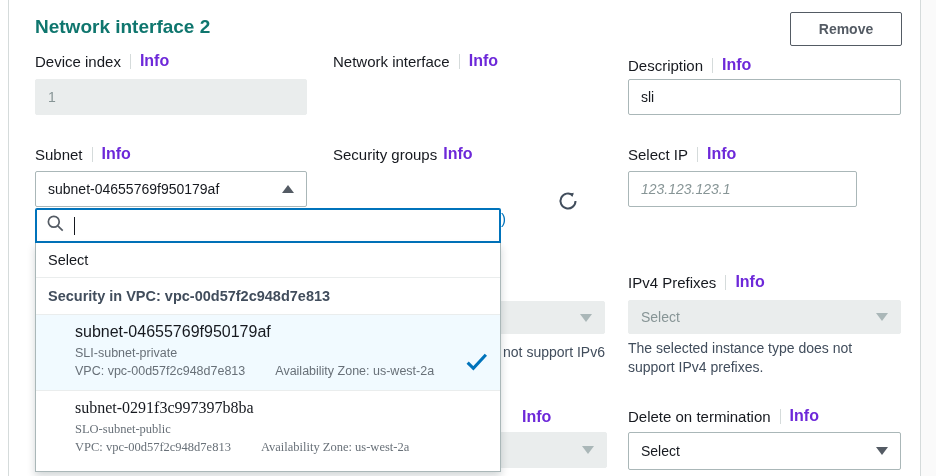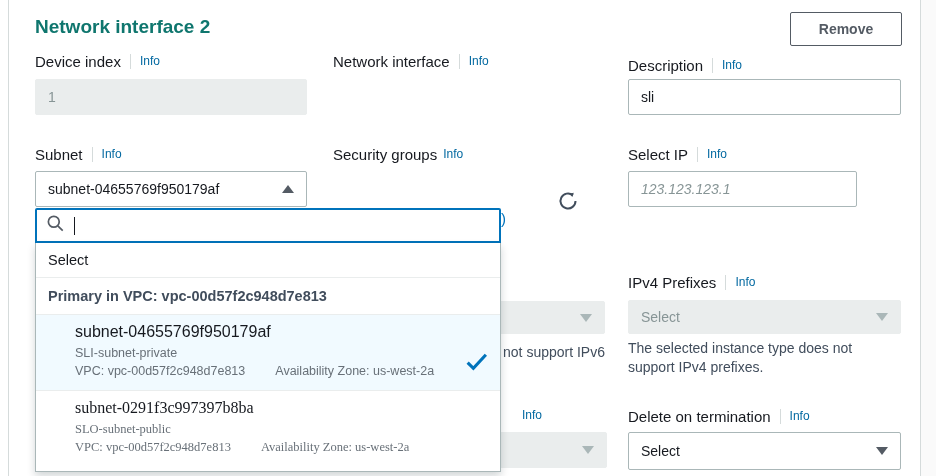--- a/index.html
+++ b/index.html
@@ -11,21 +11,21 @@
   .scroll-track { position:absolute; left:920px; top:0; width:16px; height:476px; background:#fafafa; border-left:1px solid #d5dbdb; }
 
   .title { position:absolute; left:35px; top:16px; font-size:19px; font-weight:700; color:#0f766e; }
 
   .btn-secondary { position:absolute; left:790px; top:12px; width:112px; height:34px;
     background:#fff; border:1px solid #545b64; border-radius:2px; color:#545b64;
     font-size:14px; font-weight:700; display:flex; align-items:center; justify-content:center; cursor:pointer; }
 
   .label-row { position:absolute; display:flex; align-items:center; gap:9px; font-size:15px; color:#16191f; height:18px; }
   .sep { width:1px; height:15px; background:#d5dbdb; }
-  .info { font-size:12px; font-weight:400; color:#0369a1; text-decoration:none; cursor:pointer; }
+  .info { font-size:16px; font-weight:700; color:#6d28d9; text-decoration:none; cursor:pointer; }
 
   .field { position:absolute; height:36px; background:#fff; border:1px solid #aab7b8; border-radius:2px;
     font-size:14px; color:#16191f; display:flex; align-items:center; padding:0 12px; }
   .field.disabled { background:#eaeded; border-color:#eaeded; color:#879596; }
   .placeholder { font-style:italic; color:#879596; }
   .spacer { flex:1; }
 
   .cd { width:0; height:0; border-left:6px solid transparent; border-right:6px solid transparent; border-top:8px solid #545b64; }
   .cu { width:0; height:0; border-left:6px solid transparent; border-right:6px solid transparent; border-bottom:8px solid #545b64; }
   .cd.dis { border-top-color:#aab7b8; }
@@ -159,21 +159,21 @@
         <svg width="19" height="19" viewBox="0 0 20 20">
           <circle cx="8.2" cy="8.2" r="5.7" fill="none" stroke="#545b64" stroke-width="1.8"></circle>
           <line x1="12.4" y1="12.4" x2="17.6" y2="17.6" stroke="#545b64" stroke-width="1.8"></line>
         </svg>
       </span>
       <span class="caret-bar"></span>
       <span></span>
     </div>
     <div class="dd-list">
       <div class="dd-item-select">Select</div>
-      <div class="dd-group-header">Primary in VPC: vpc-00d57f2c948d7e813</div>
+      <div class="dd-group-header">Security in VPC: vpc-00d57f2c948d7e813</div>
 
       <div class="dd-option selected">
         <div class="opt-title">subnet-04655769f950179af</div>
         <div class="opt-sub">SLI-subnet-private</div>
         <div class="opt-sub opt-meta">
           <span>VPC: vpc-00d57f2c948d7e813</span>
           <span>Availability Zone: us-west-2a</span>
         </div>
         <span class="check">
           <svg width="25" height="21" viewBox="0 0 24 20">

